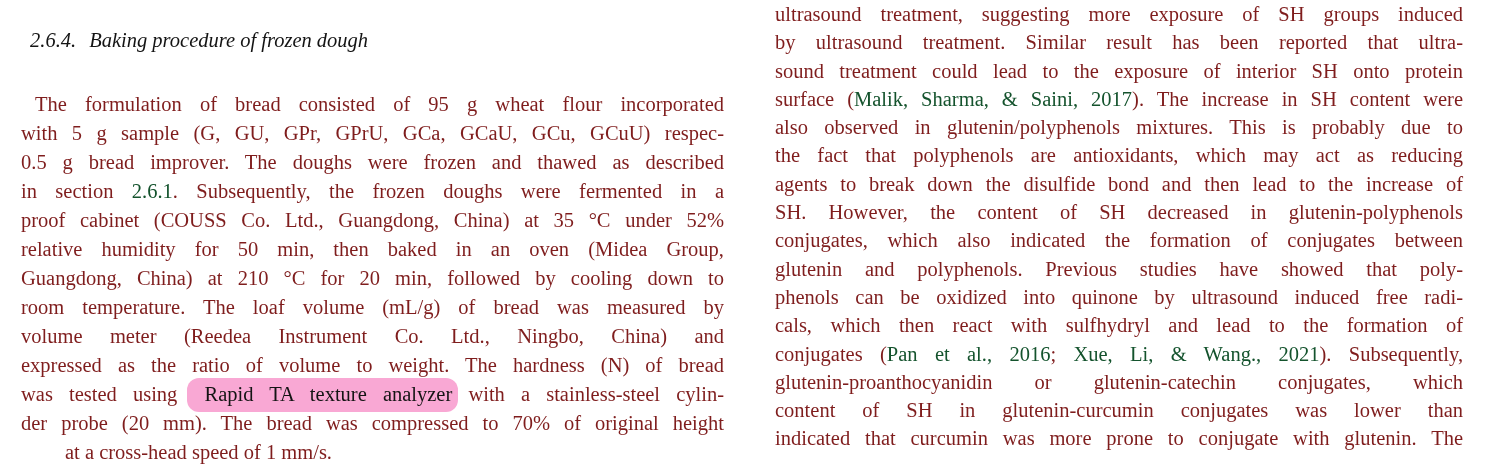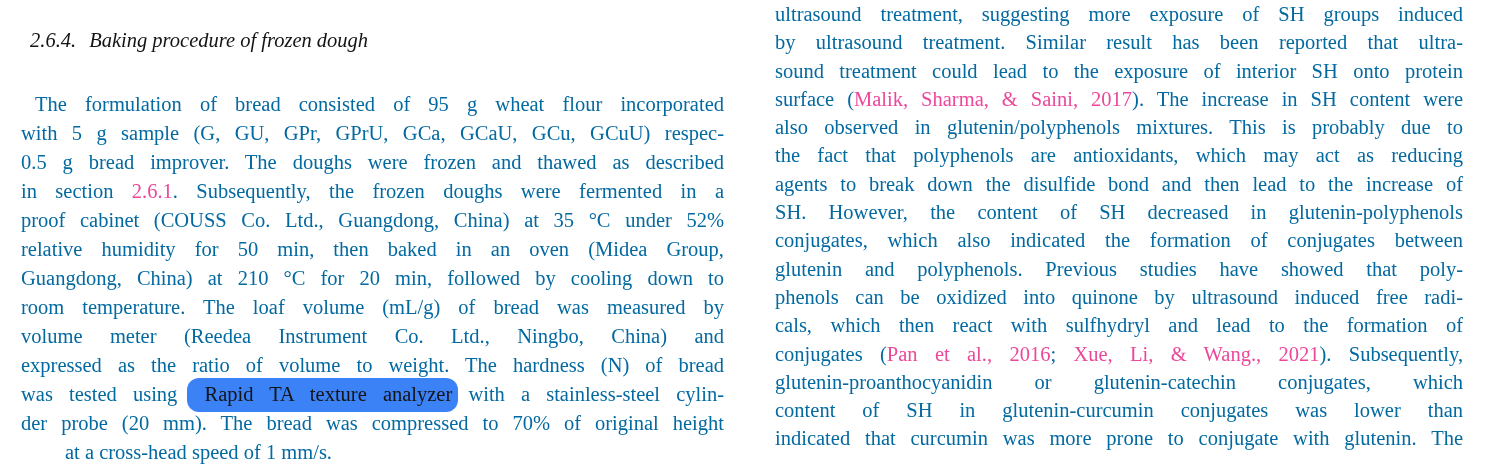--- a/index.html
+++ b/index.html
@@ -39,28 +39,28 @@
     text-align-last: justify;
     white-space: nowrap;
   }
   .col-right .line {
     height: 28.3px;
     line-height: 28.3px;
   }
   .line.indent { text-indent: 14px; margin-top: 35px; }
   .line.last   { text-align-last: left; margin-left: 44px; }
 
-  .seg-plain { color: #0369a1; }
+  .seg-plain { color: #7f1d1d; }
   .seg-link  {
-    color: #ec4899;
+    color: #14532d;
     cursor: pointer;
     text-decoration: none;
   }
   .seg-highlight {
-    background: #3b82f6;
+    background: #f9a8d4;
     border-radius: 12px;
     padding: 5px 6px 7px 17px;
     margin: 0 -6px;
     color: #141414;
   }
 </style>
 </head>
 <body>
 
 <div class="col col-left">

